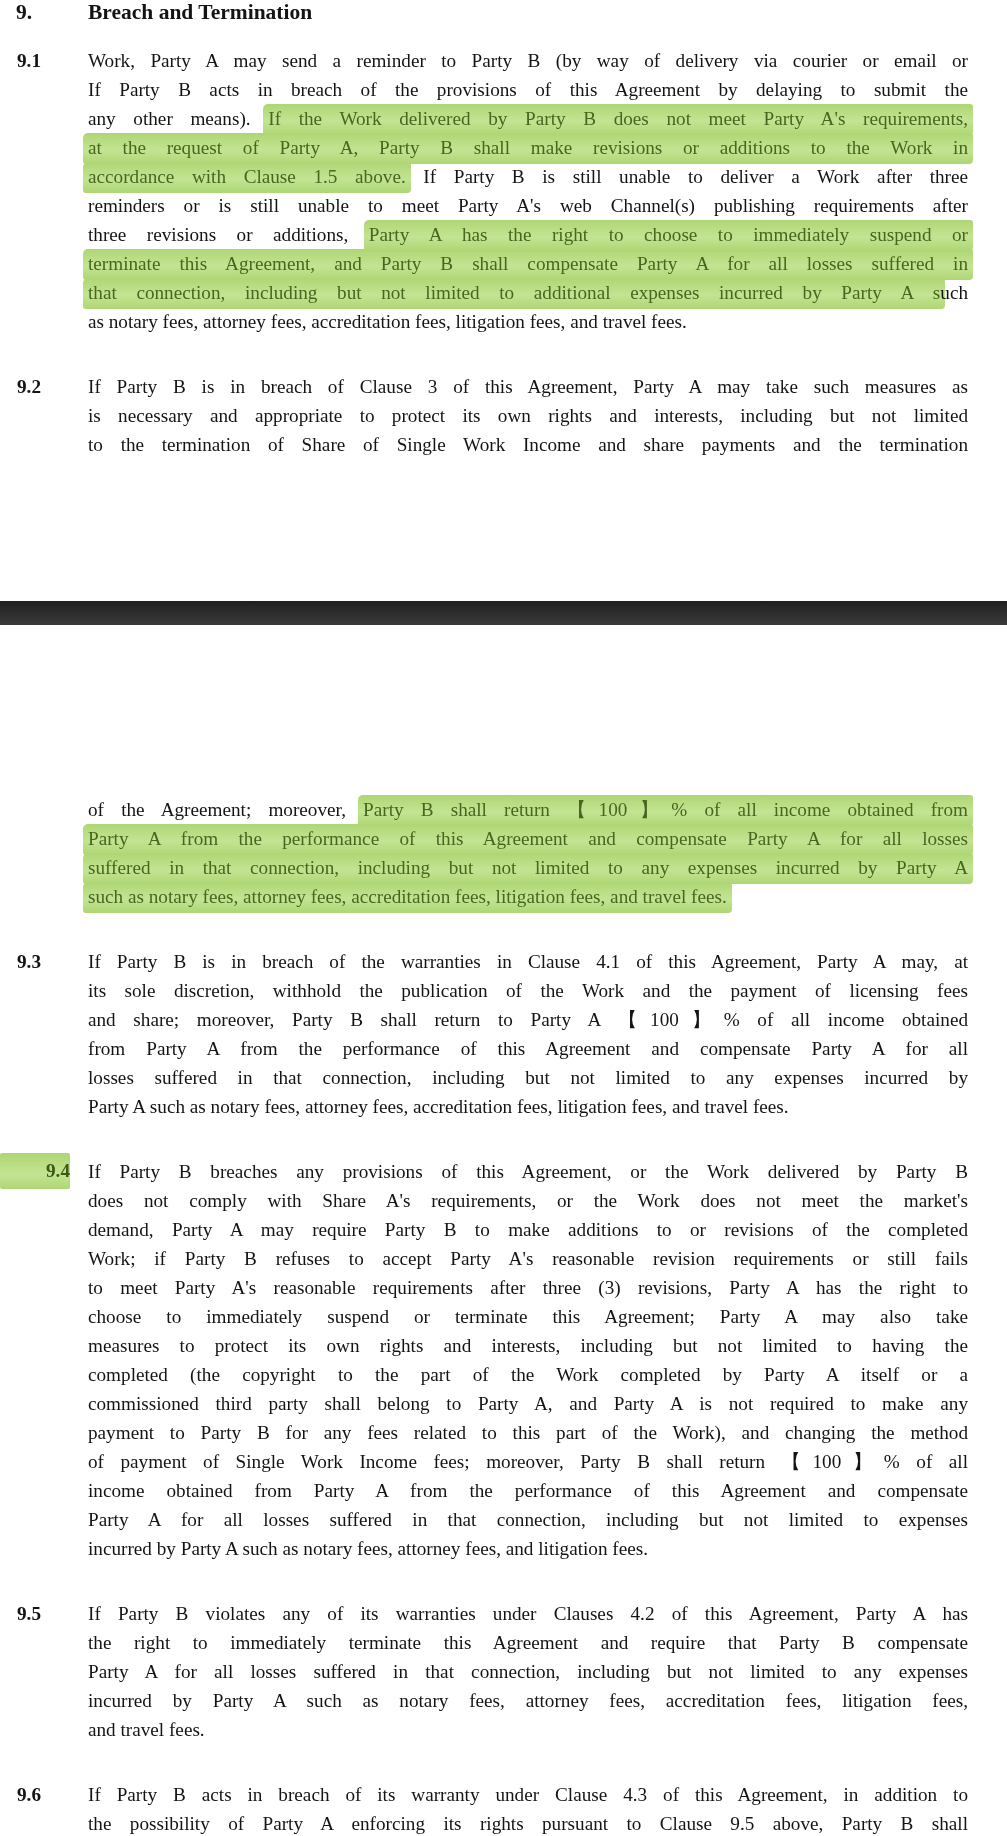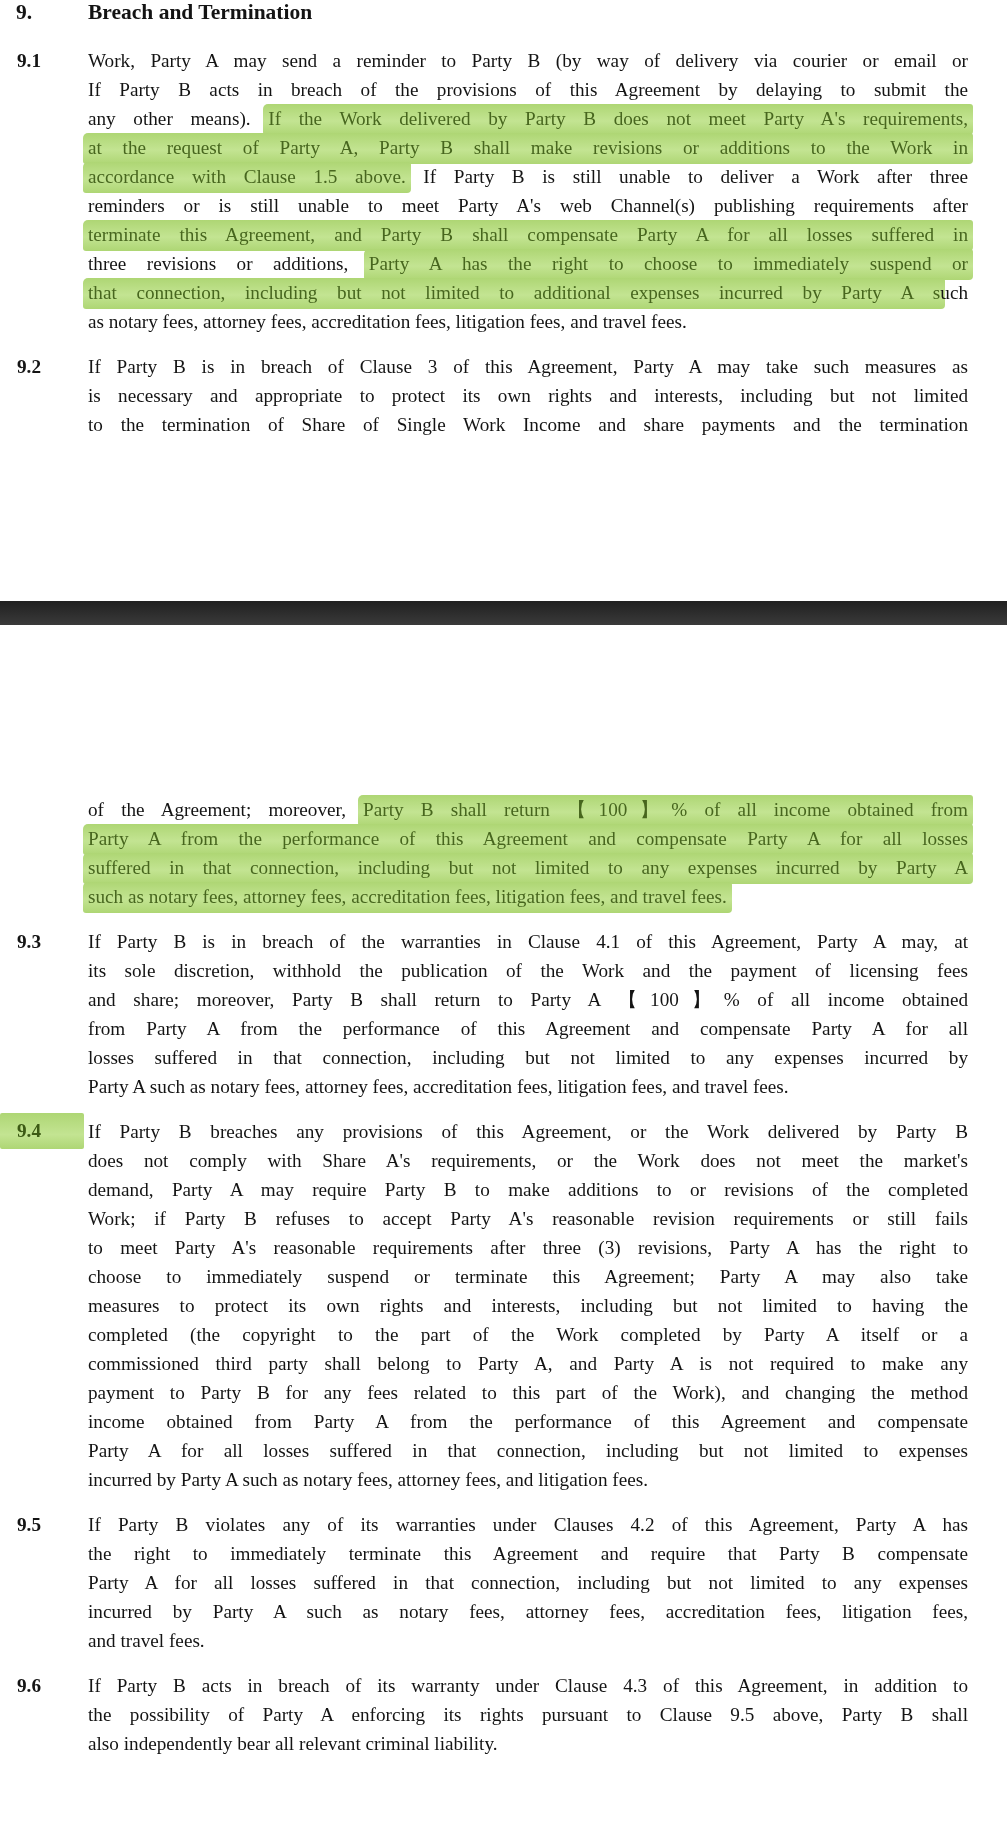--- a/index.html
+++ b/index.html
@@ -20,29 +20,29 @@
     font-family:"Liberation Serif","DejaVu Serif","DejaVu Sans",serif;
     color:var(--body);
   }
   .heading{position:absolute;top:-3px;left:0;width:100%;height:34px;}
   .heading .hnum{position:absolute;left:16px;top:0;font-weight:700;font-size:21.5px;line-height:30px;}
   .heading .htitle{position:absolute;left:88px;top:0;font-weight:700;font-size:21.5px;line-height:30px;}
   .pagepart{position:absolute;left:0;width:100%;}
   #page1{top:46px;}
   #page2{top:795px;}
   .block{position:relative;padding:0 39px 0 88px;}
-  .block + .block{margin-top:16px;}
+  .block + .block{margin-top:36px;}
   .num{
     position:absolute;left:17px;top:0;width:66px;
     font-weight:700;font-size:19.2px;line-height:29px;color:var(--body);
   }
   .num.numhl{
-    left:0;top:-4px;width:84px;height:36px;line-height:36px;padding-left:17px;
+    left:0;top:-4px;width:70px;height:36px;line-height:36px;padding-left:17px;
     background:linear-gradient(180deg,var(--hlA),var(--hlB) 60%,var(--hlA));
-    color:var(--numtext);border-radius:2px;
+    color:var(--numtext);border-radius:2px;text-align:right;
   }
   .line{
     font-size:19.2px;line-height:29px;height:29px;
     text-align:justify;text-align-last:justify;
     white-space:normal;
   }
   .line.last{text-align-last:left;}
   .seg{color:var(--body);}
   .seg.hl{
     background:linear-gradient(180deg,var(--hlA) 0%,var(--hlB) 55%,var(--hlA) 100%);
@@ -65,22 +65,22 @@
 
 <div id="page1" class="pagepart">
     <div class="block">
       <span class="num">9.1</span>
       <div class="line"><span class="seg">Work, Party A may send a reminder to Party B (by way of delivery via courier or email or</span></div>
       <div class="line"><span class="seg">If Party B acts in breach of the provisions of this Agreement by delaying to submit the</span></div>
       <div class="line"><span class="seg">any other means). </span><span class="seg hl">If the Work delivered by Party B does not meet Party A's requirements,</span></div>
       <div class="line"><span class="seg hl">at the request of Party A, Party B shall make revisions or additions to the Work in</span></div>
       <div class="line"><span class="seg hl">accordance with Clause 1.5 above.</span><span class="seg"> If Party B is still unable to deliver a Work after three</span></div>
       <div class="line"><span class="seg">reminders or is still unable to meet Party A's web Channel(s) publishing requirements after</span></div>
+      <div class="line"><span class="seg">three revisions or additions, </span><span class="seg hl">Party A has the right to choose to immediately suspend or</span></div>
       <div class="line"><span class="seg hl">terminate this Agreement, and Party B shall compensate Party A for all losses suffered in</span></div>
-      <div class="line"><span class="seg">three revisions or additions, </span><span class="seg hl">Party A has the right to choose to immediately suspend or</span></div>
       <div class="line"><span class="seg hl">that connection, including but not limited to additional expenses incurred by Party A s</span><span class="seg">uch</span></div>
       <div class="line last"><span class="seg">as notary fees, attorney fees, accreditation fees, litigation fees, and travel fees.</span></div>
     </div>
     <div class="block">
       <span class="num">9.2</span>
       <div class="line"><span class="seg">If Party B is in breach of Clause 3 of this Agreement, Party A may take such measures as</span></div>
       <div class="line"><span class="seg">is necessary and appropriate to protect its own rights and interests, including but not limited</span></div>
       <div class="line"><span class="seg">to the termination of Share of Single Work Income and share payments and the termination</span></div>
     </div>
   </div>
@@ -108,20 +108,21 @@
       <div class="line"><span class="seg">If Party B breaches any provisions of this Agreement, or the Work delivered by Party B</span></div>
       <div class="line"><span class="seg">does not comply with Share A's requirements, or the Work does not meet the market's</span></div>
       <div class="line"><span class="seg">demand, Party A may require Party B to make additions to or revisions of the completed</span></div>
       <div class="line"><span class="seg">Work; if Party B refuses to accept Party A's reasonable revision requirements or still fails</span></div>
       <div class="line"><span class="seg">to meet Party A's reasonable requirements after three (3) revisions, Party A has the right to</span></div>
       <div class="line"><span class="seg">choose to immediately suspend or terminate this Agreement; Party A may also take</span></div>
       <div class="line"><span class="seg">measures to protect its own rights and interests, including but not limited to having the</span></div>
       <div class="line"><span class="seg">completed (the copyright to the part of the Work completed by Party A itself or a</span></div>
       <div class="line"><span class="seg">commissioned third party shall belong to Party A, and Party A is not required to make any</span></div>
       <div class="line"><span class="seg">payment to Party B for any fees related to this part of the Work), and changing the method</span></div>
+      <div class="line"><span class="seg">of payment of Single Work Income fees; moreover, Party B shall return 【100】% of all</span></div>
       <div class="line"><span class="seg">income obtained from Party A from the performance of this Agreement and compensate</span></div>
       <div class="line"><span class="seg">Party A for all losses suffered in that connection, including but not limited to expenses</span></div>
       <div class="line last"><span class="seg">incurred by Party A such as notary fees, attorney fees, and litigation fees.</span></div>
     </div>
     <div class="block">
       <span class="num">9.5</span>
       <div class="line"><span class="seg">If Party B violates any of its warranties under Clauses 4.2 of this Agreement, Party A has</span></div>
       <div class="line"><span class="seg">the right to immediately terminate this Agreement and require that Party B compensate</span></div>
       <div class="line"><span class="seg">Party A for all losses suffered in that connection, including but not limited to any expenses</span></div>
       <div class="line"><span class="seg">incurred by Party A such as notary fees, attorney fees, accreditation fees, litigation fees,</span></div>

